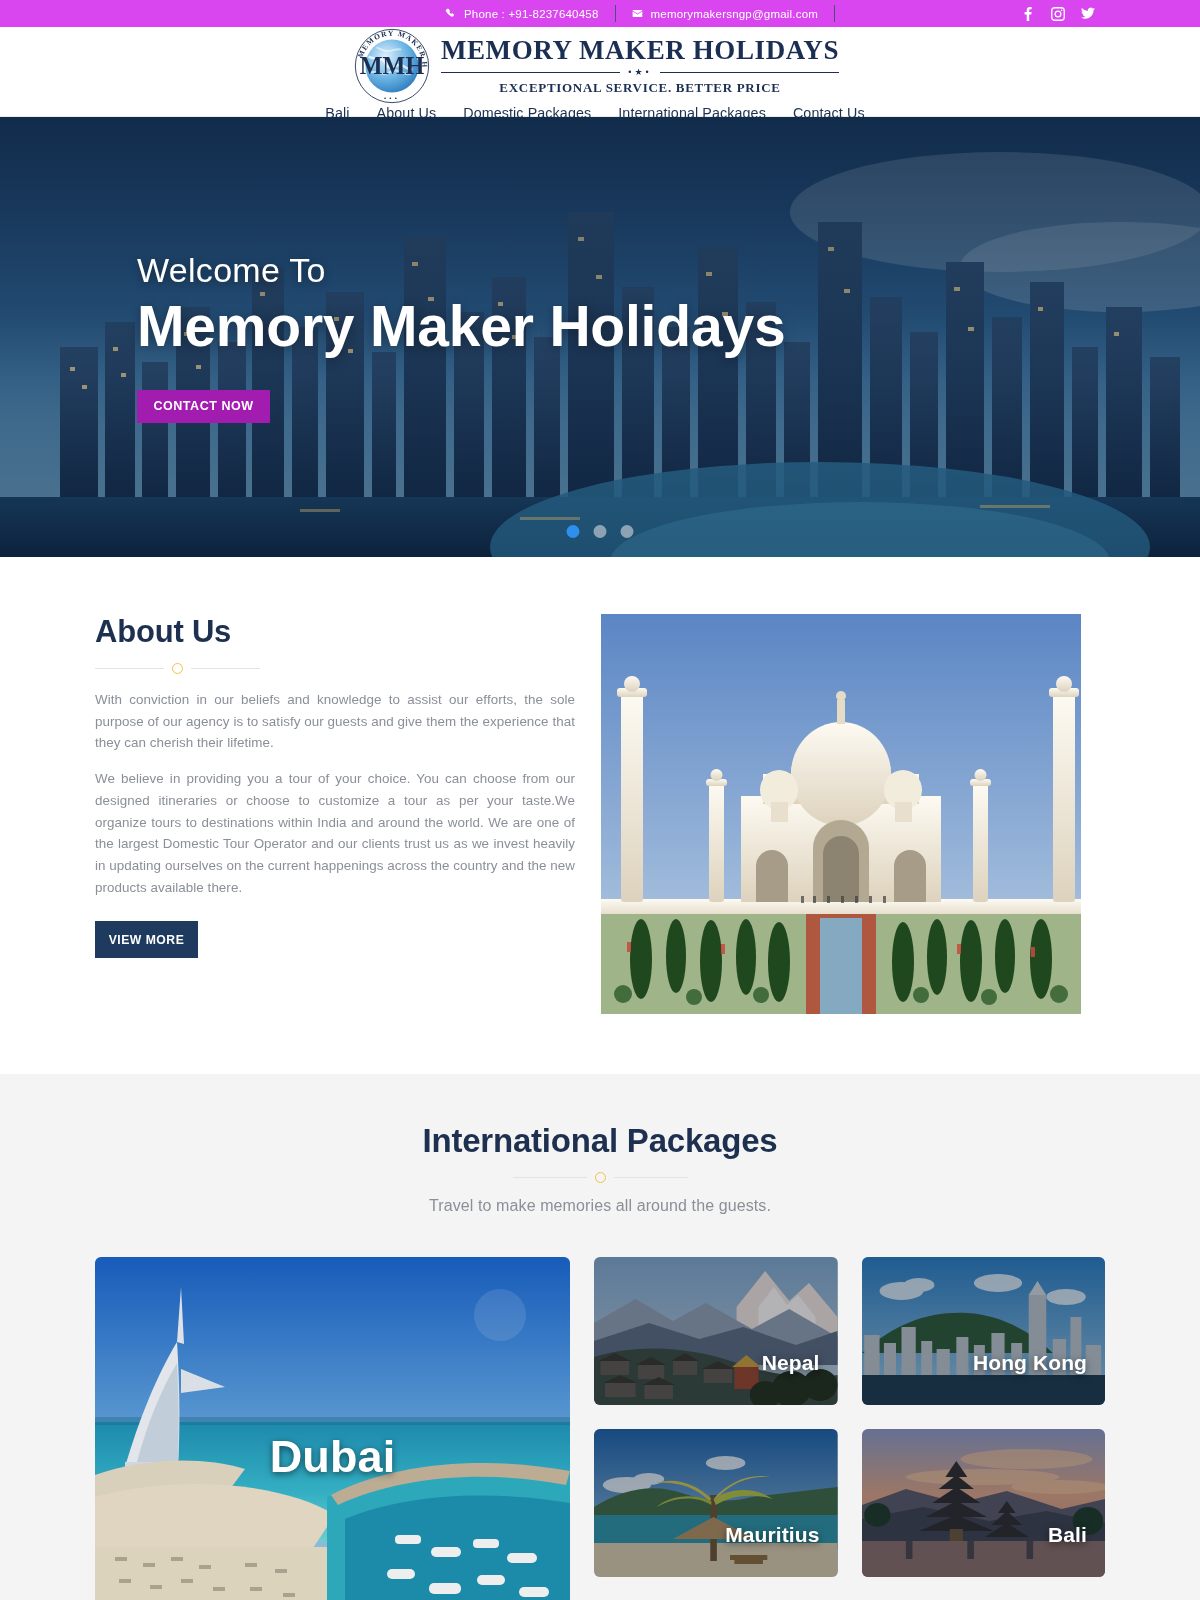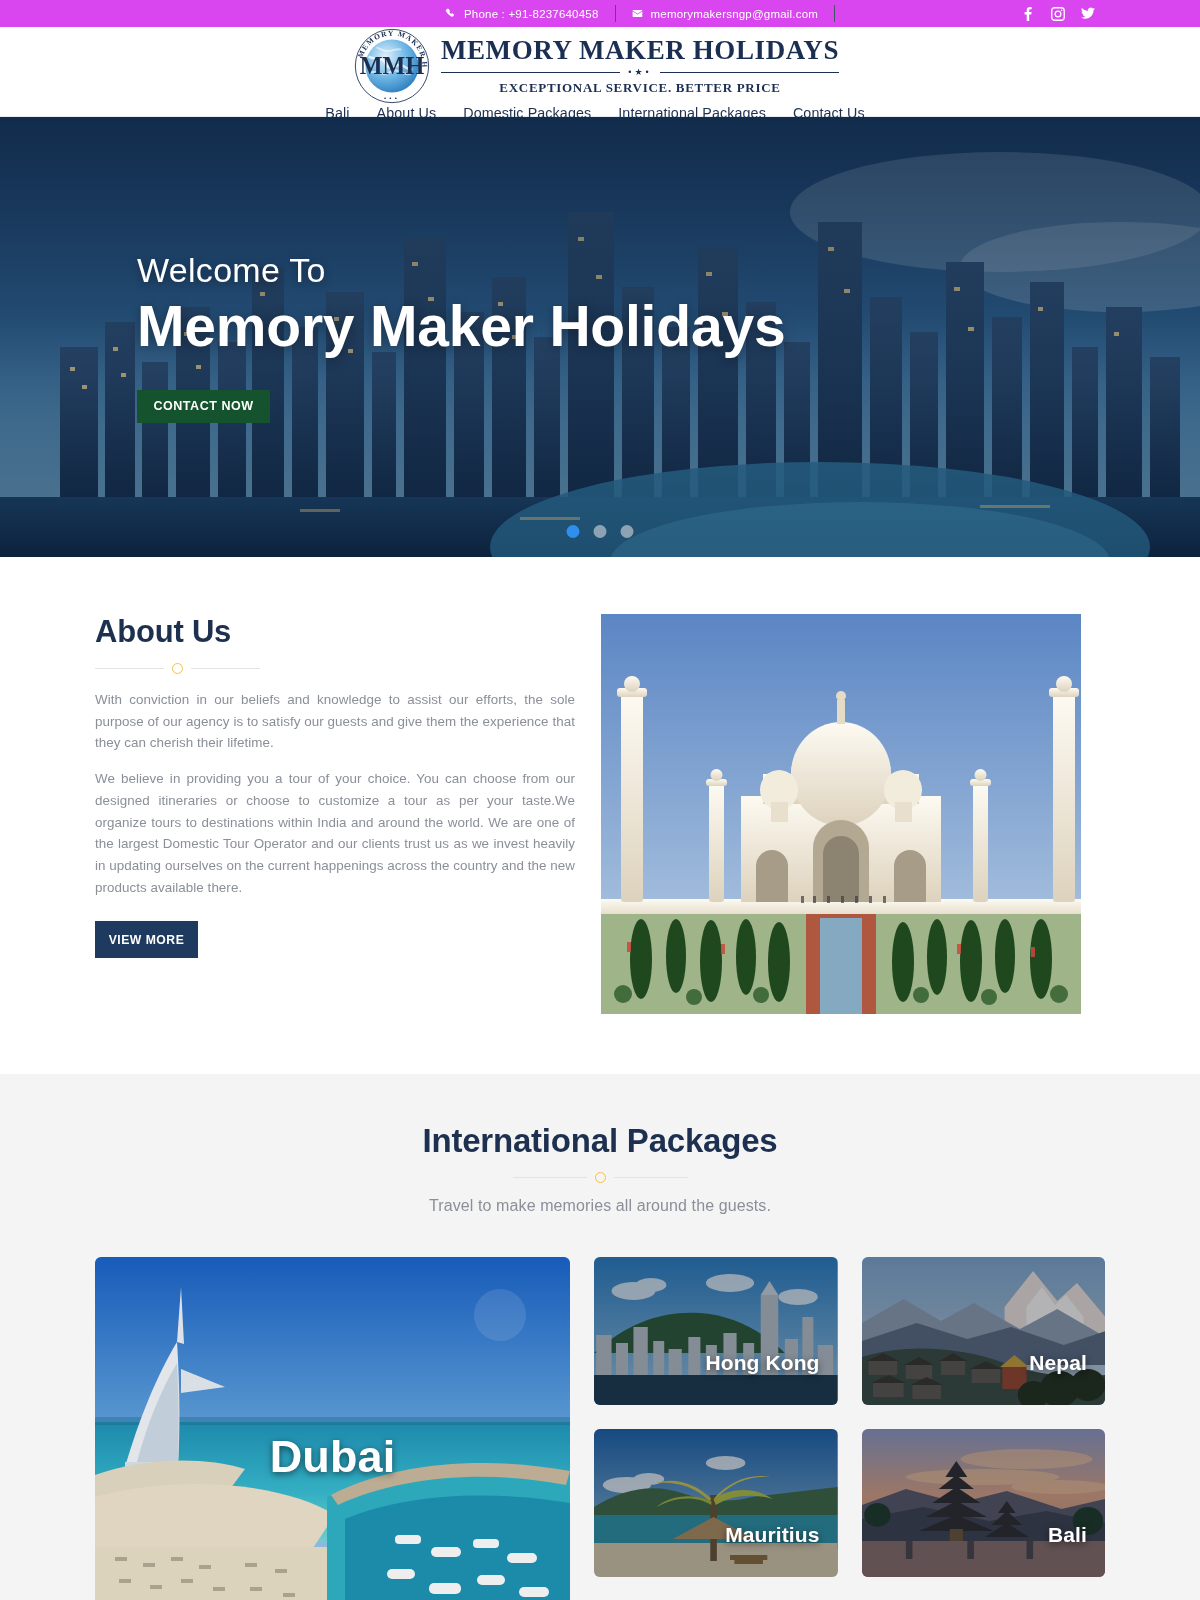--- a/index.html
+++ b/index.html
@@ -68,21 +68,21 @@
     letter-spacing: .3px; margin-bottom: 4px;
     text-shadow: 0 2px 8px rgba(0,0,0,.4);
   }
   .hero-title {
     color: #ffffff; font-size: 57px; font-weight: 700;
     letter-spacing: -.2px; line-height: 1.15;
     text-shadow: 0 2px 12px rgba(0,0,0,.35);
   }
   .hero-btn {
     margin-top: 30px; width: 133px; height: 33px;
-    background: #14532d; color: #ffffff; border: none;
+    background: #a21caf; color: #ffffff; border: none;
     font-size: 12.5px; font-weight: 700; letter-spacing: .55px;
     font-family: inherit; cursor: pointer;
   }
   .dots-nav {
     position: absolute; bottom: 19px; left: 50%; transform: translateX(-50%);
     display: flex; gap: 14px; align-items: center;
   }
   .dot { width: 13px; height: 13px; border-radius: 50%; background: rgba(215,219,224,.6); cursor: pointer; }
   .dot.active { background: #2f8fec; }
 
@@ -513,57 +513,20 @@
       </svg>
       <div class="shade"></div>
       <div class="pk-label">Dubai</div>
     </div>
 
     <div class="pk-right">
       <div class="pk-row">
         <div class="pk-card">
           <svg width="100%" height="148" viewBox="0 0 222 148" preserveAspectRatio="none">
             <defs>
-                <linearGradient id="hk" x1="0" y1="0" x2="0" y2="1">
-              <stop offset="0%" stop-color="#2a7ec4"></stop>
-                  <stop offset="100%" stop-color="#9cc7e4"></stop>
-                </linearGradient>
-              </defs>
-            <rect width="222" height="148" fill="url(#hk)"></rect>
-            <g fill="#ffffff" opacity=".75">
-              <ellipse cx="36" cy="34" rx="20" ry="9"></ellipse>
-                <ellipse cx="52" cy="28" rx="14" ry="7"></ellipse>
-              <ellipse cx="124" cy="26" rx="22" ry="9"></ellipse>
-                <ellipse cx="186" cy="40" rx="18" ry="8"></ellipse>
-            </g>
-            <path d="M0 96c30-30 62-42 96-40 30 2 58 18 78 40z" fill="#2c5a3a"></path>
-            <g fill="#b9c3cc">
-              <rect x="2" y="78" width="14" height="44"></rect>
-                <rect x="20" y="86" width="11" height="36"></rect>
-              <rect x="36" y="70" width="13" height="52"></rect>
-                <rect x="54" y="84" width="10" height="38"></rect>
-              <rect x="68" y="92" width="12" height="30"></rect>
-                <rect x="86" y="80" width="11" height="42"></rect>
-              <rect x="102" y="88" width="10" height="34"></rect>
-                <rect x="118" y="76" width="12" height="46"></rect>
-              <rect x="136" y="86" width="10" height="36"></rect>
-                <rect x="152" y="38" width="16" height="84"></rect>
-              <rect x="174" y="82" width="12" height="40"></rect>
-                <rect x="190" y="60" width="10" height="62"></rect>
-              <rect x="204" y="88" width="14" height="34"></rect>
-            </g>
-            <path d="M152 38l8-14 8 14z" fill="#cdd6de"></path>
-            <rect y="118" width="222" height="30" fill="#1d3b52"></rect>
-          </svg>
-          <div class="shade"></div>
-          <div class="pk-label">Hong Kong</div>
-        </div>
-        <div class="pk-card">
-          <svg width="100%" height="148" viewBox="0 0 222 148" preserveAspectRatio="none">
-            <defs>
                 <linearGradient id="np" x1="0" y1="0" x2="0" y2="1">
               <stop offset="0%" stop-color="#7fa8cf"></stop>
                   <stop offset="100%" stop-color="#c3d2de"></stop>
                 </linearGradient>
               </defs>
             <rect width="222" height="148" fill="url(#np)"></rect>
             <path d="M130 50l26-36 22 30 18-18 26 34v20H130z" fill="#f0e6e0"></path>
             <path d="M150 50l14-20 12 18 10-10 16 22v14h-52z" fill="#ffffff" opacity=".8"></path>
             <path d="M0 66l38-24 34 22 30-18 42 26 34-20 44 28v22H0z" fill="#8f9fb4"></path>
             <path d="M0 84l50-18 46 16 40-12 48 18 38-14v34H0z" fill="#5c6c84"></path>
@@ -587,20 +550,57 @@
             <rect x="128" y="110" width="22" height="22" fill="#9a4530"></rect>
             <path d="M126 110h26l-13-12z" fill="#c9a13c"></path>
             <g fill="#23301f">
                 <circle cx="180" cy="132" r="18"></circle>
                 <circle cx="206" cy="128" r="16"></circle>
                 <circle cx="156" cy="138" r="14"></circle>
               </g>
           </svg>
           <div class="shade"></div>
           <div class="pk-label">Nepal</div>
+        </div>
+        <div class="pk-card">
+          <svg width="100%" height="148" viewBox="0 0 222 148" preserveAspectRatio="none">
+            <defs>
+                <linearGradient id="hk" x1="0" y1="0" x2="0" y2="1">
+              <stop offset="0%" stop-color="#2a7ec4"></stop>
+                  <stop offset="100%" stop-color="#9cc7e4"></stop>
+                </linearGradient>
+              </defs>
+            <rect width="222" height="148" fill="url(#hk)"></rect>
+            <g fill="#ffffff" opacity=".75">
+              <ellipse cx="36" cy="34" rx="20" ry="9"></ellipse>
+                <ellipse cx="52" cy="28" rx="14" ry="7"></ellipse>
+              <ellipse cx="124" cy="26" rx="22" ry="9"></ellipse>
+                <ellipse cx="186" cy="40" rx="18" ry="8"></ellipse>
+            </g>
+            <path d="M0 96c30-30 62-42 96-40 30 2 58 18 78 40z" fill="#2c5a3a"></path>
+            <g fill="#b9c3cc">
+              <rect x="2" y="78" width="14" height="44"></rect>
+                <rect x="20" y="86" width="11" height="36"></rect>
+              <rect x="36" y="70" width="13" height="52"></rect>
+                <rect x="54" y="84" width="10" height="38"></rect>
+              <rect x="68" y="92" width="12" height="30"></rect>
+                <rect x="86" y="80" width="11" height="42"></rect>
+              <rect x="102" y="88" width="10" height="34"></rect>
+                <rect x="118" y="76" width="12" height="46"></rect>
+              <rect x="136" y="86" width="10" height="36"></rect>
+                <rect x="152" y="38" width="16" height="84"></rect>
+              <rect x="174" y="82" width="12" height="40"></rect>
+                <rect x="190" y="60" width="10" height="62"></rect>
+              <rect x="204" y="88" width="14" height="34"></rect>
+            </g>
+            <path d="M152 38l8-14 8 14z" fill="#cdd6de"></path>
+            <rect y="118" width="222" height="30" fill="#1d3b52"></rect>
+          </svg>
+          <div class="shade"></div>
+          <div class="pk-label">Hong Kong</div>
         </div>
       </div>
       <div class="pk-row">
         <div class="pk-card">
           <svg width="100%" height="148" viewBox="0 0 222 148" preserveAspectRatio="none">
             <defs>
                 <linearGradient id="mu" x1="0" y1="0" x2="0" y2="1">
               <stop offset="0%" stop-color="#1d63ad"></stop>
                   <stop offset="100%" stop-color="#a8cfe4"></stop>
                 </linearGradient>

